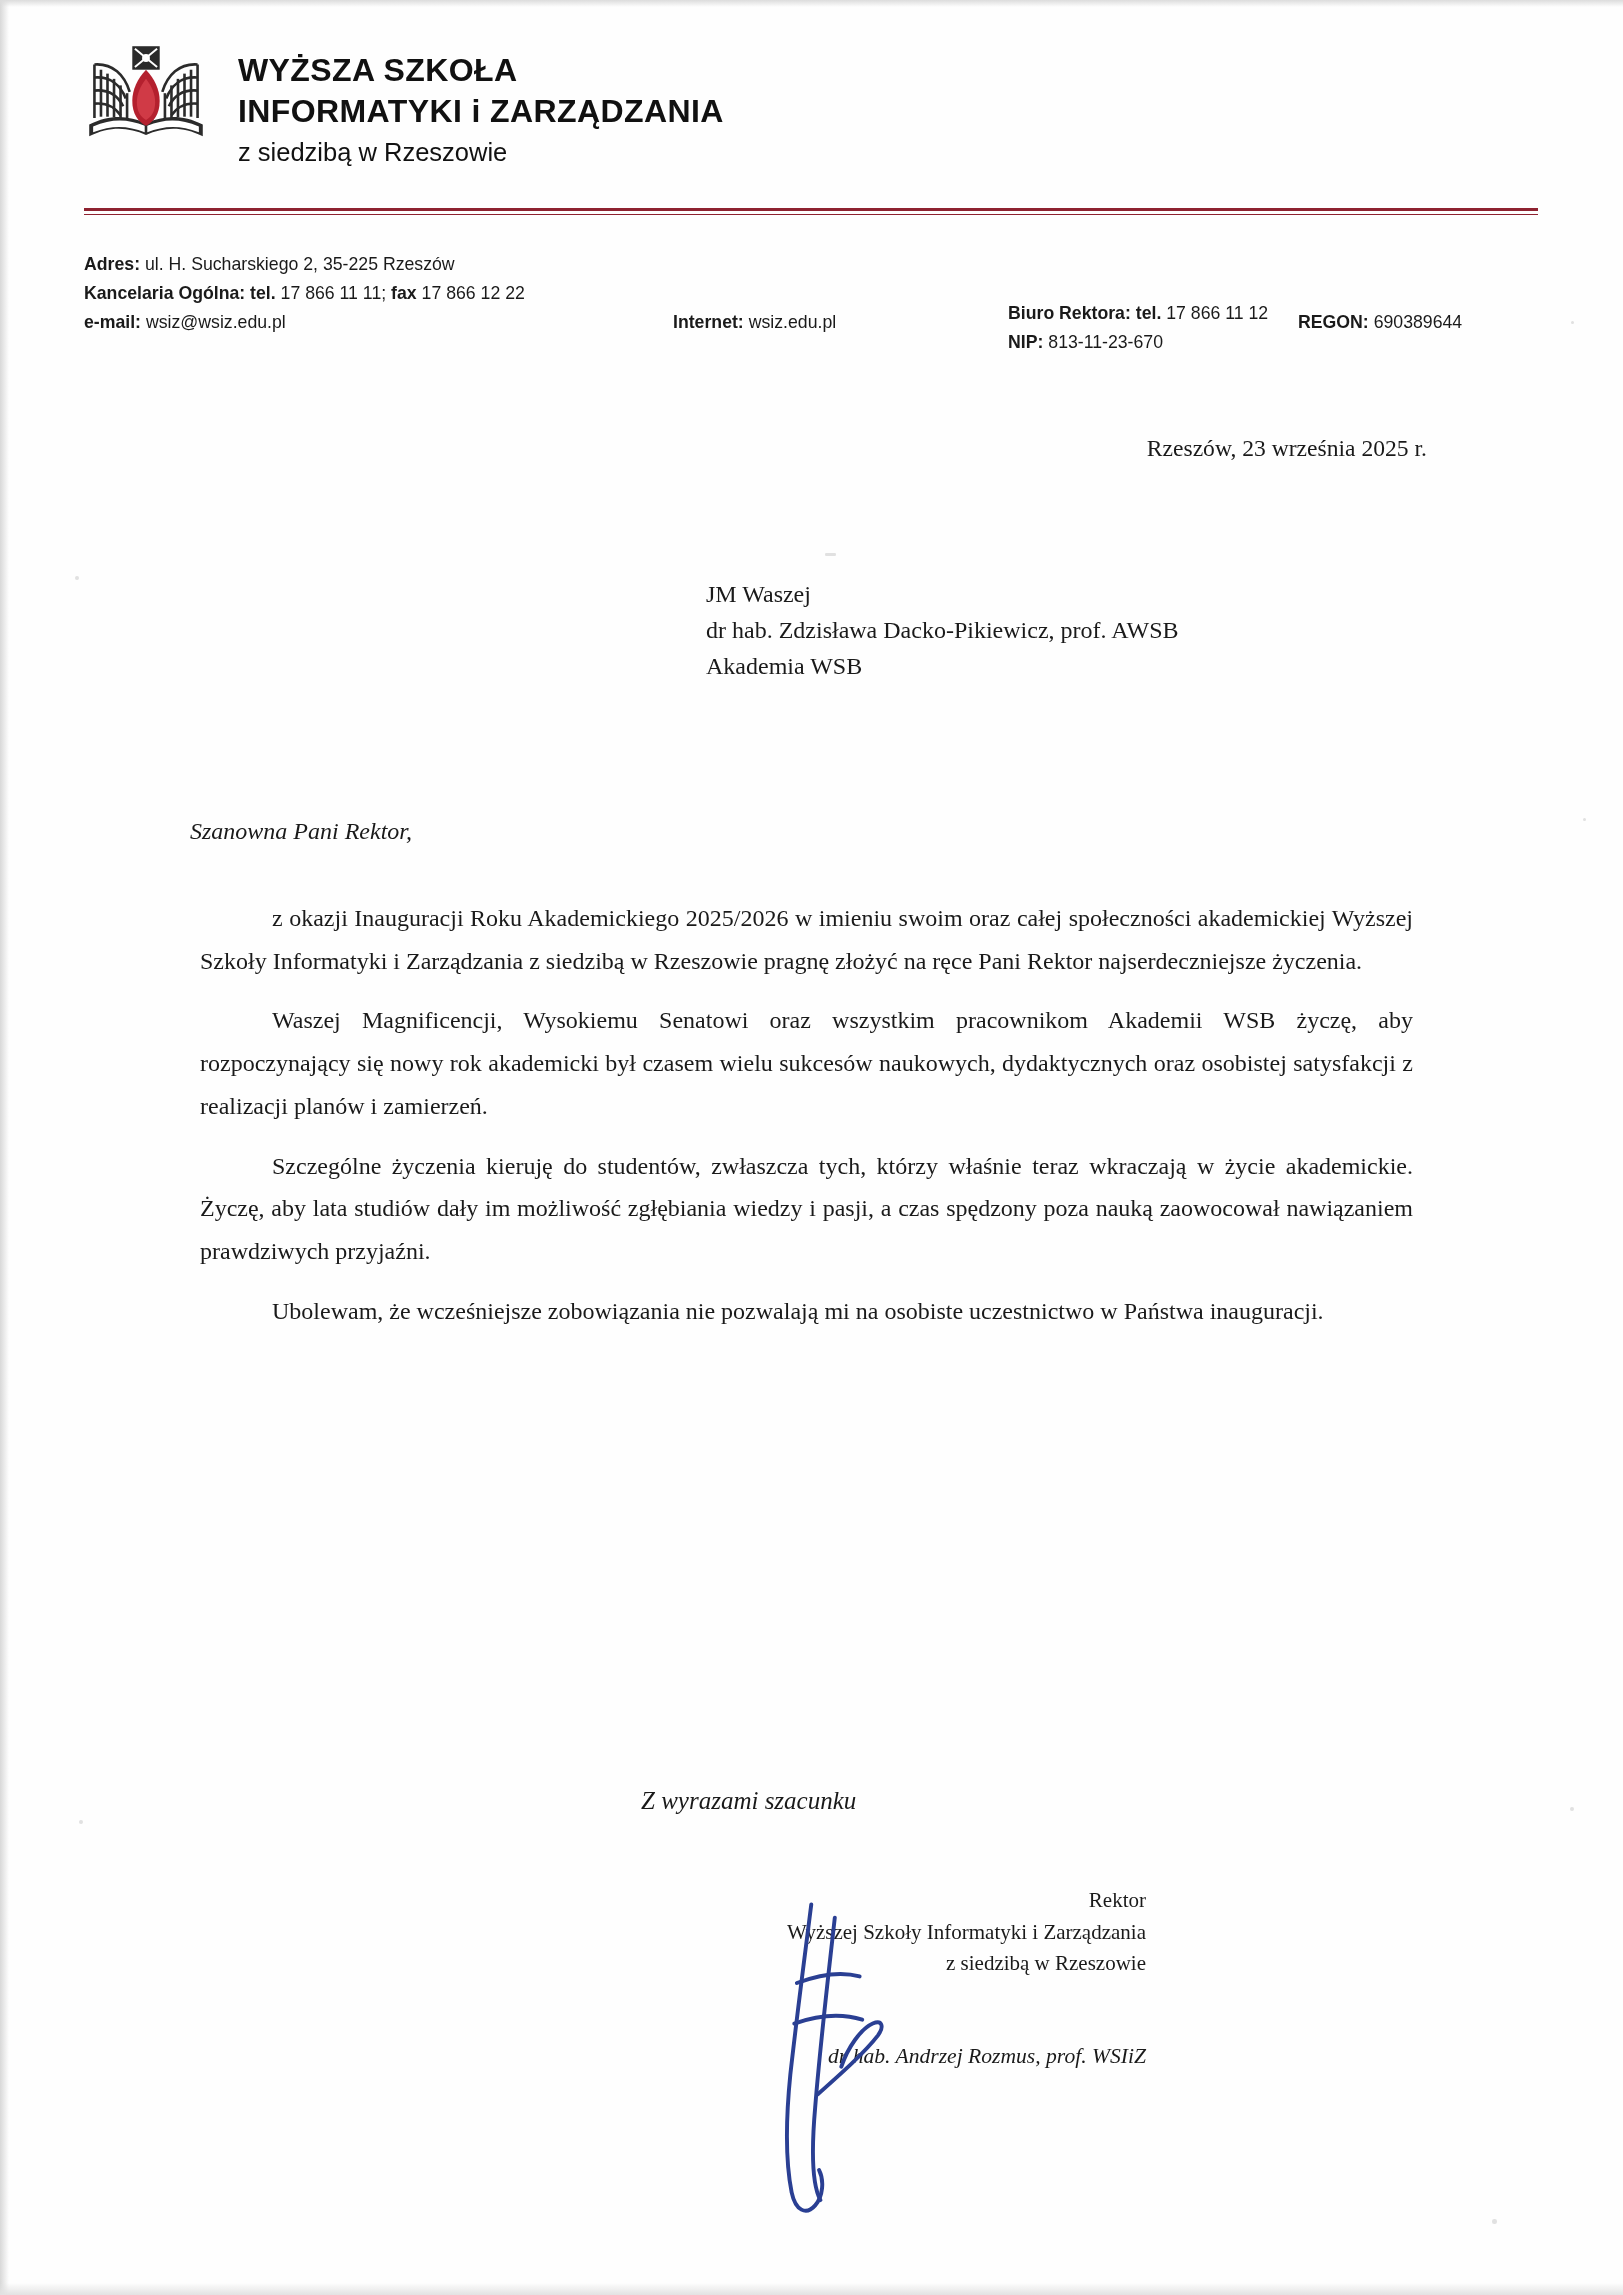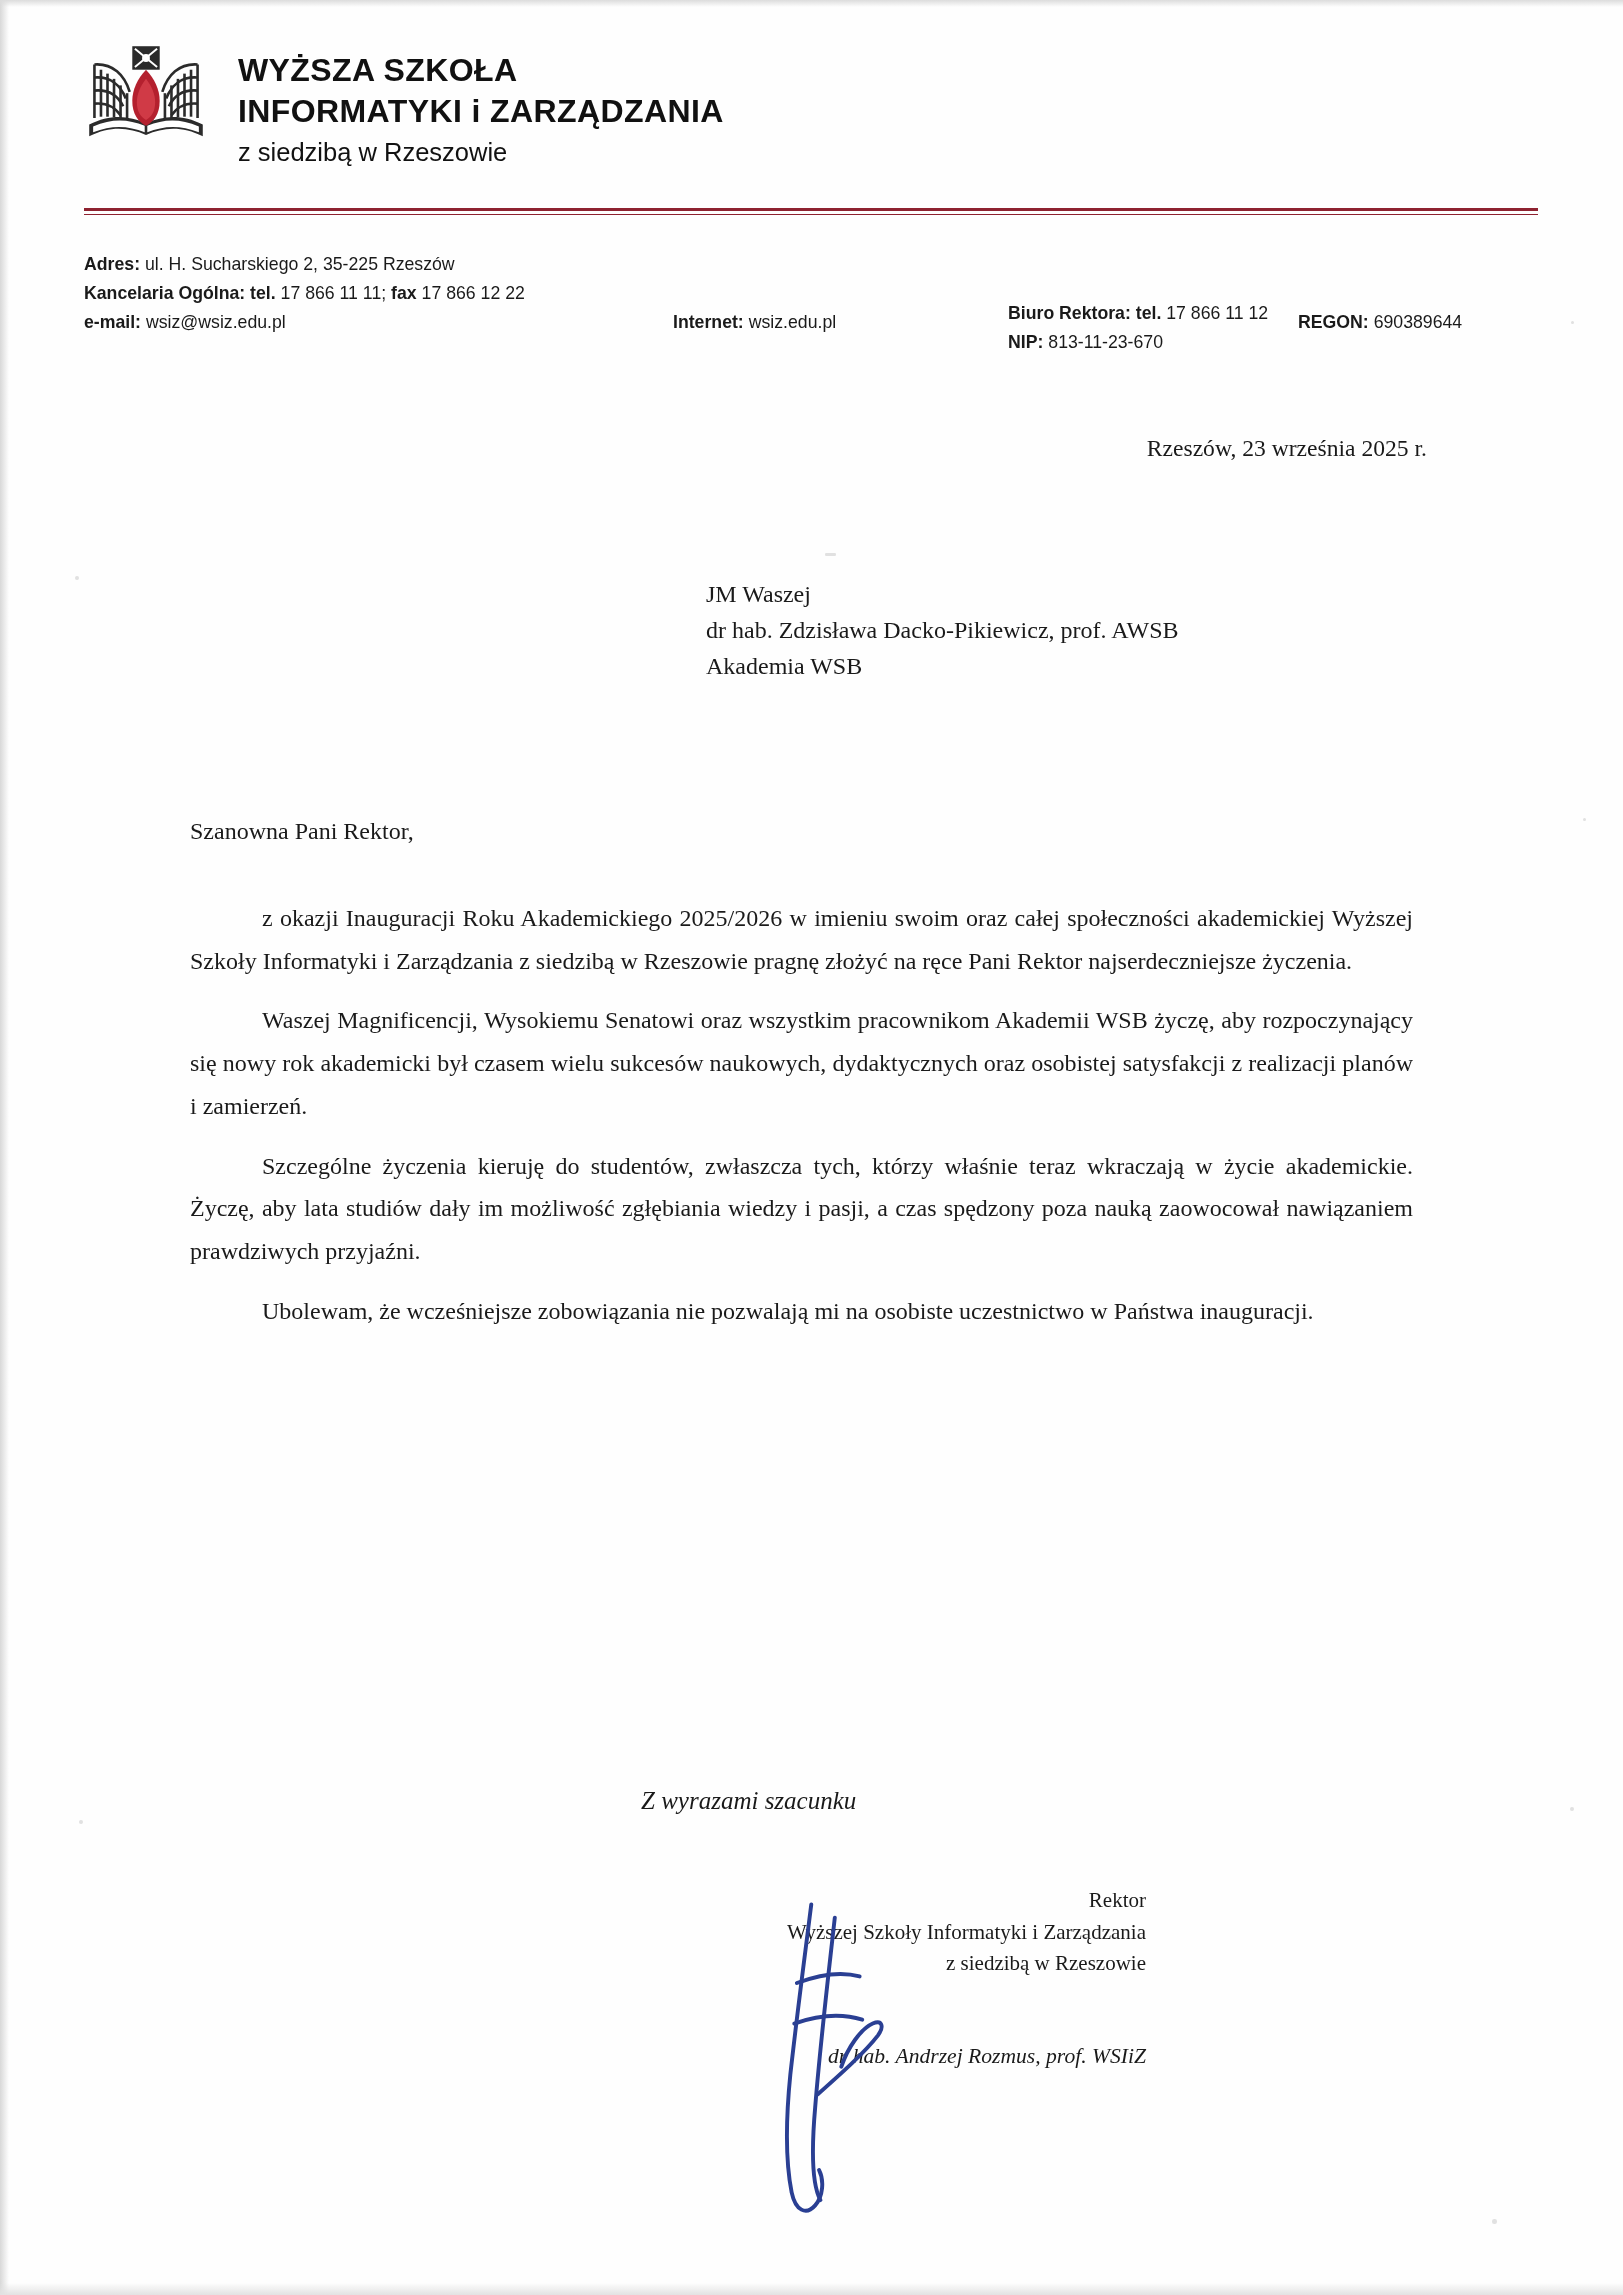--- a/index.html
+++ b/index.html
@@ -112,34 +112,35 @@
     font-size: 24px;
     line-height: 1.5;
   }
 
   
   .salutation {
     position: absolute;
     left: 190px;
     top: 818px;
     font-size: 24px;
+    font-style: italic;
   }
 
   
   .body-text {
     position: absolute;
     left: 182px;
     top: 897px;
     width: 1231px;
     font-size: 24px;
     line-height: 1.78;
     text-align: justify;
   }
   .body-text p {
-    margin: 0 0 17px 8px;
+    margin: 0 0 17px 18px;
     text-indent: 72px;
   }
   .body-text p:last-child { margin-bottom: 0; }
 
   
   .closing {
     position: absolute;
     left: 641px;
     top: 1787px;
     font-size: 25px;

